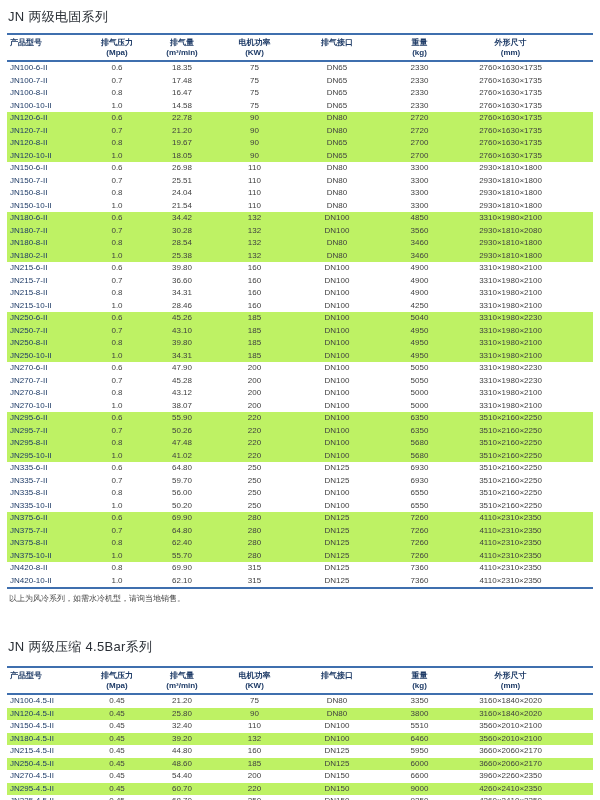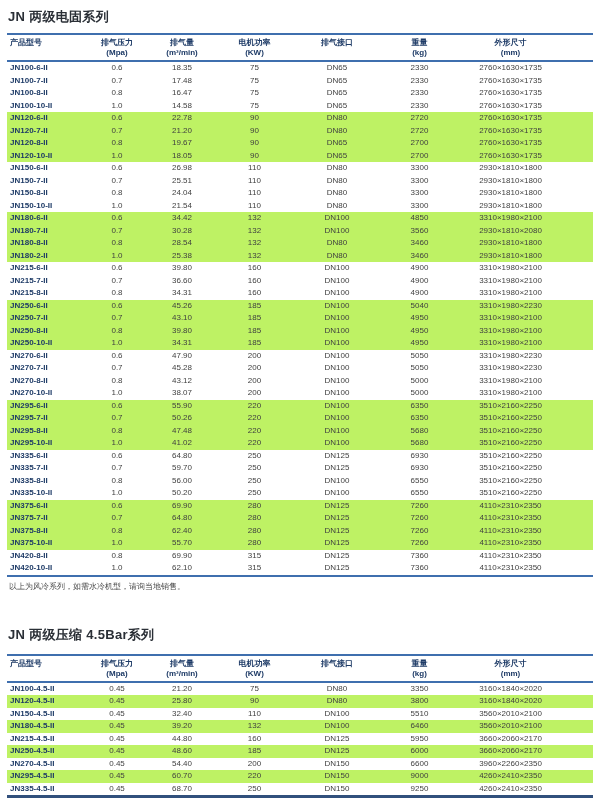--- a/index.html
+++ b/index.html
@@ -3,21 +3,21 @@
 <meta charset="utf-8">
 <style>
   html, body { margin: 0; padding: 0; background: #ffffff; }
   body {
     width: 600px; height: 800px; overflow: hidden;
     font-family: "Liberation Sans", "DejaVu Sans", sans-serif;
   }
   .page { padding: 5px 7px 0 7px; box-sizing: border-box; }
 
   .doc-title {
-    font-size: 13px; font-weight: bold; color: #2a2f36;
+    font-size: 13px; font-weight: normal; color: #2a2f36;
     margin: 3px 0 0 1px; letter-spacing: 0.3px;
   }
 
   table.spec-table {
     width: 586px; border-collapse: collapse; table-layout: fixed;
     margin-top: 7px;
   }
   table.t1 { border-top: 2px solid #3f6fae; border-bottom: 2px solid #3f6fae; }
   table.t2 { border-top: 2px solid #3f6fae; border-bottom: 3px solid #31507c; margin-top: 10px; }
 
@@ -29,21 +29,21 @@
   }
   th .hl1 { line-height: 10px; min-height: 10px; }
   th .hl2 { line-height: 10px; min-height: 10px; font-weight: bold; }
 
   tbody td {
     font-size: 8px; color: #3f3f3f; text-align: center;
     height: 12.5px; line-height: 12.5px; padding: 0;
     white-space: nowrap; overflow: hidden;
   }
   th.model, td.model { text-align: left; padding-left: 3px; }
-  td.model { font-weight: bold; color: #1d3a66; margin-left: 43px; }
+  td.model { font-weight: normal; color: #1d3a66; margin-left: 43px; }
   tr.shaded { background: #bef264; }
   th.c6, td.c6 { padding-right: 34px; }
 
   .footnote {
     font-size: 8px; color: #4a4a4a; margin: 5px 0 0 2px; line-height: 10px;
   }
   .section2 { margin-top: 34px; }
 </style>
 </head>
 <body>
@@ -259,20 +259,29 @@
           </tr>
           <tr>
             <td class="c0 model">JN215-8-II</td>
             <td class="c1">0.8</td>
             <td class="c2">34.31</td>
             <td class="c3">160</td>
             <td class="c4">DN100</td>
             <td class="c5">4900</td>
             <td class="c6">3310×1980×2100</td>
           </tr>
+          <tr>
+            <td class="c0 model">JN215-10-II</td>
+            <td class="c1">1.0</td>
+            <td class="c2">28.46</td>
+            <td class="c3">160</td>
+            <td class="c4">DN100</td>
+            <td class="c5">4250</td>
+            <td class="c6">3310×1980×2100</td>
+          </tr>
           <tr class="shaded">
             <td class="c0 model">JN250-6-II</td>
             <td class="c1">0.6</td>
             <td class="c2">45.26</td>
             <td class="c3">185</td>
             <td class="c4">DN100</td>
             <td class="c5">5040</td>
             <td class="c6">3310×1980×2230</td>
           </tr>
           <tr class="shaded">

